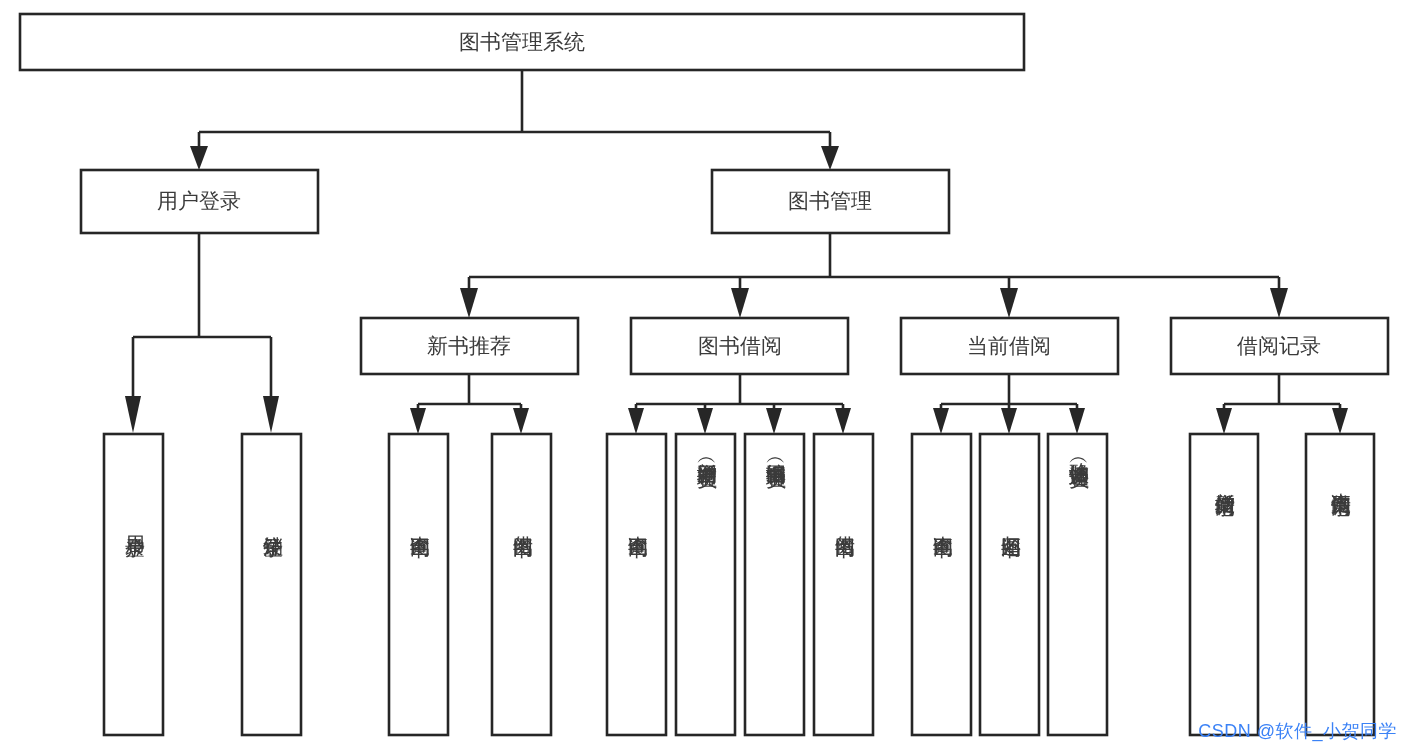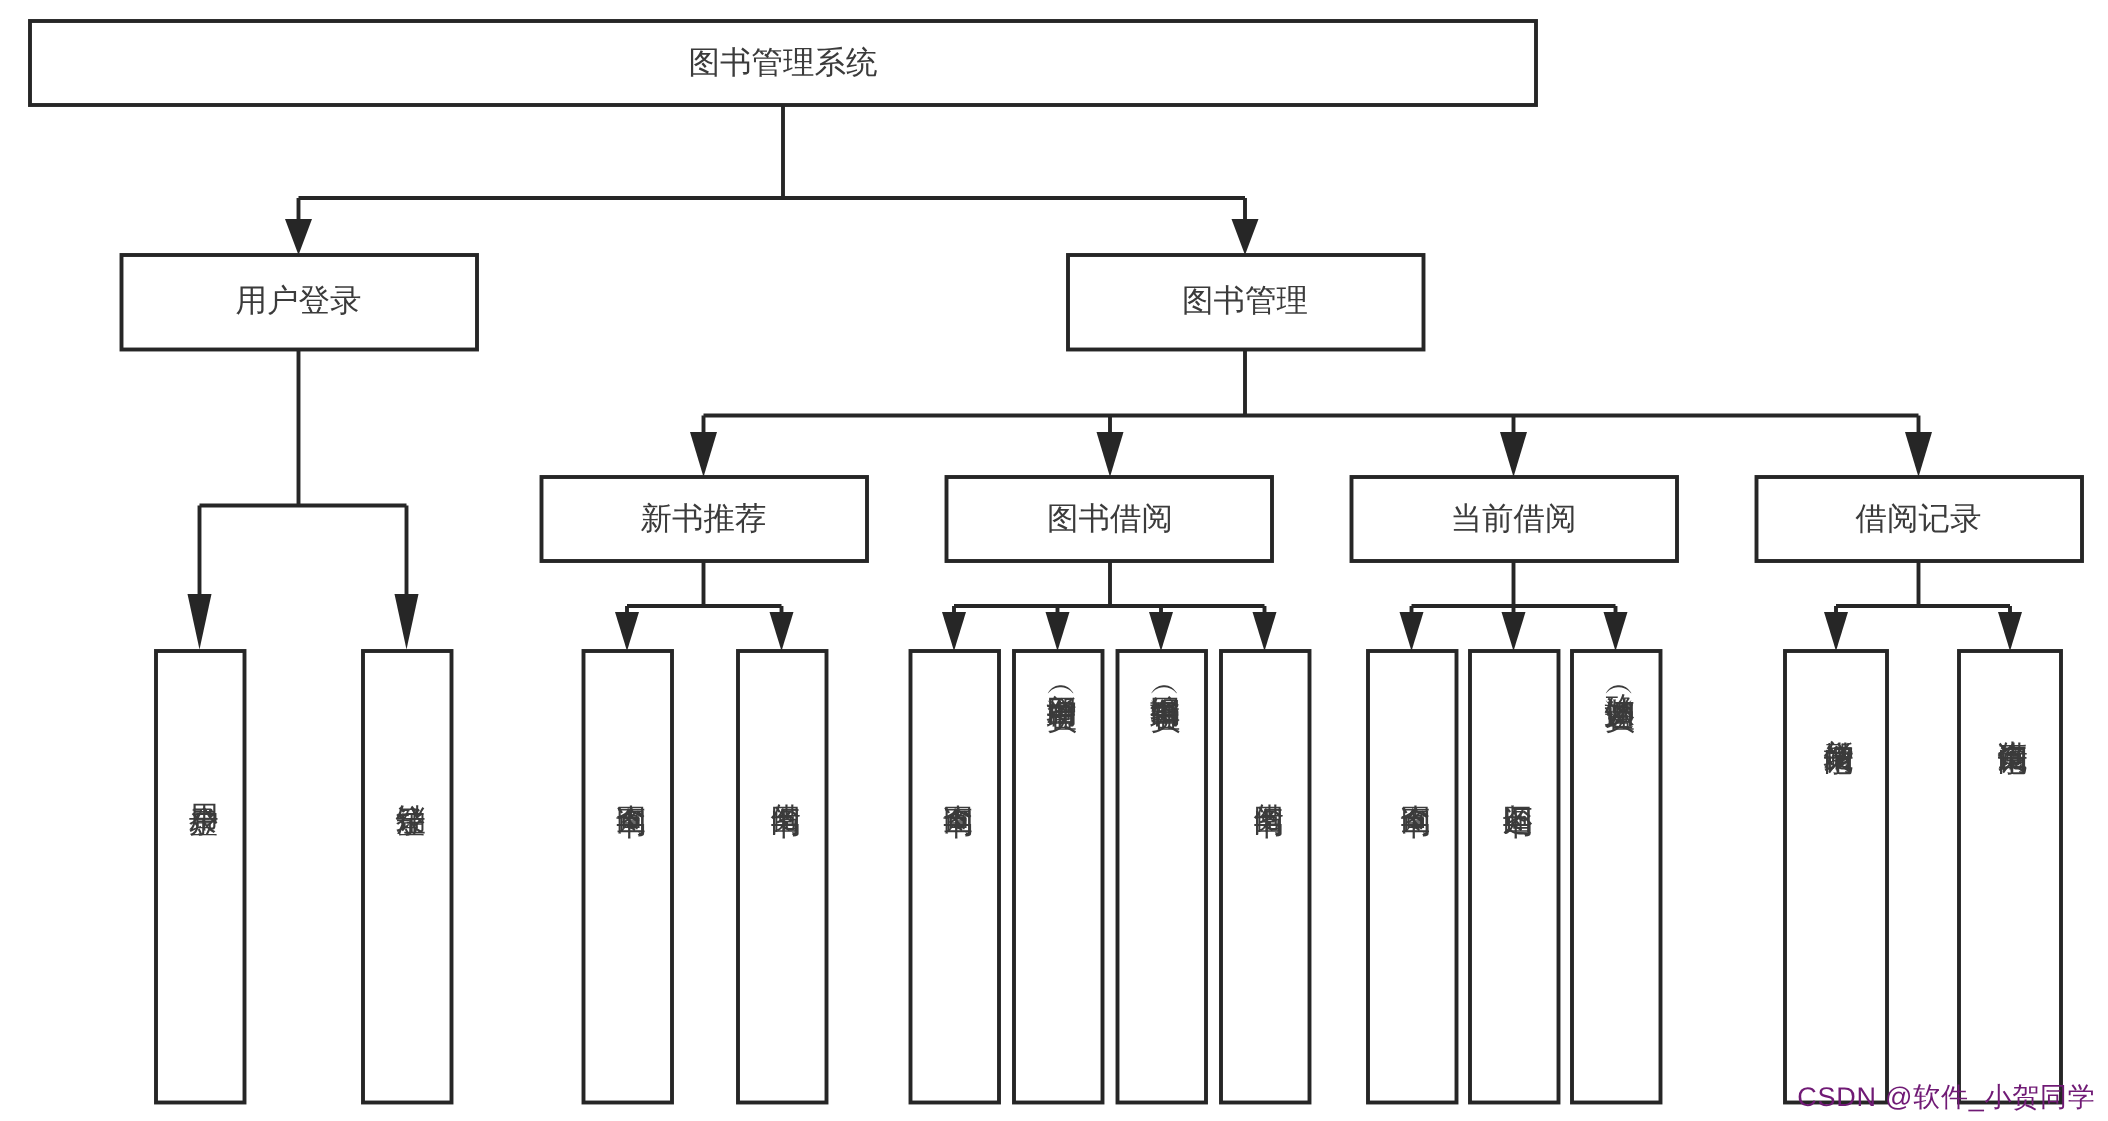--- a/index.html
+++ b/index.html
@@ -63,21 +63,21 @@
     white-space: nowrap;
     text-align: start;
     pointer-events: none;
   }
   .watermark {
     position: absolute;
     right: 8px;
     bottom: 4px;
     font-family: "Liberation Sans", "DejaVu Sans", sans-serif;
     font-size: 18px;
-    color: #701a75;
+    color: #3b82f6;
     letter-spacing: 0.5px;
     white-space: nowrap;
   }
 </style>
 </head>
 <body>
 
 <div id="diagram-root">
 
   <svg id="chart-svg" viewBox="0 0 1405 747">

